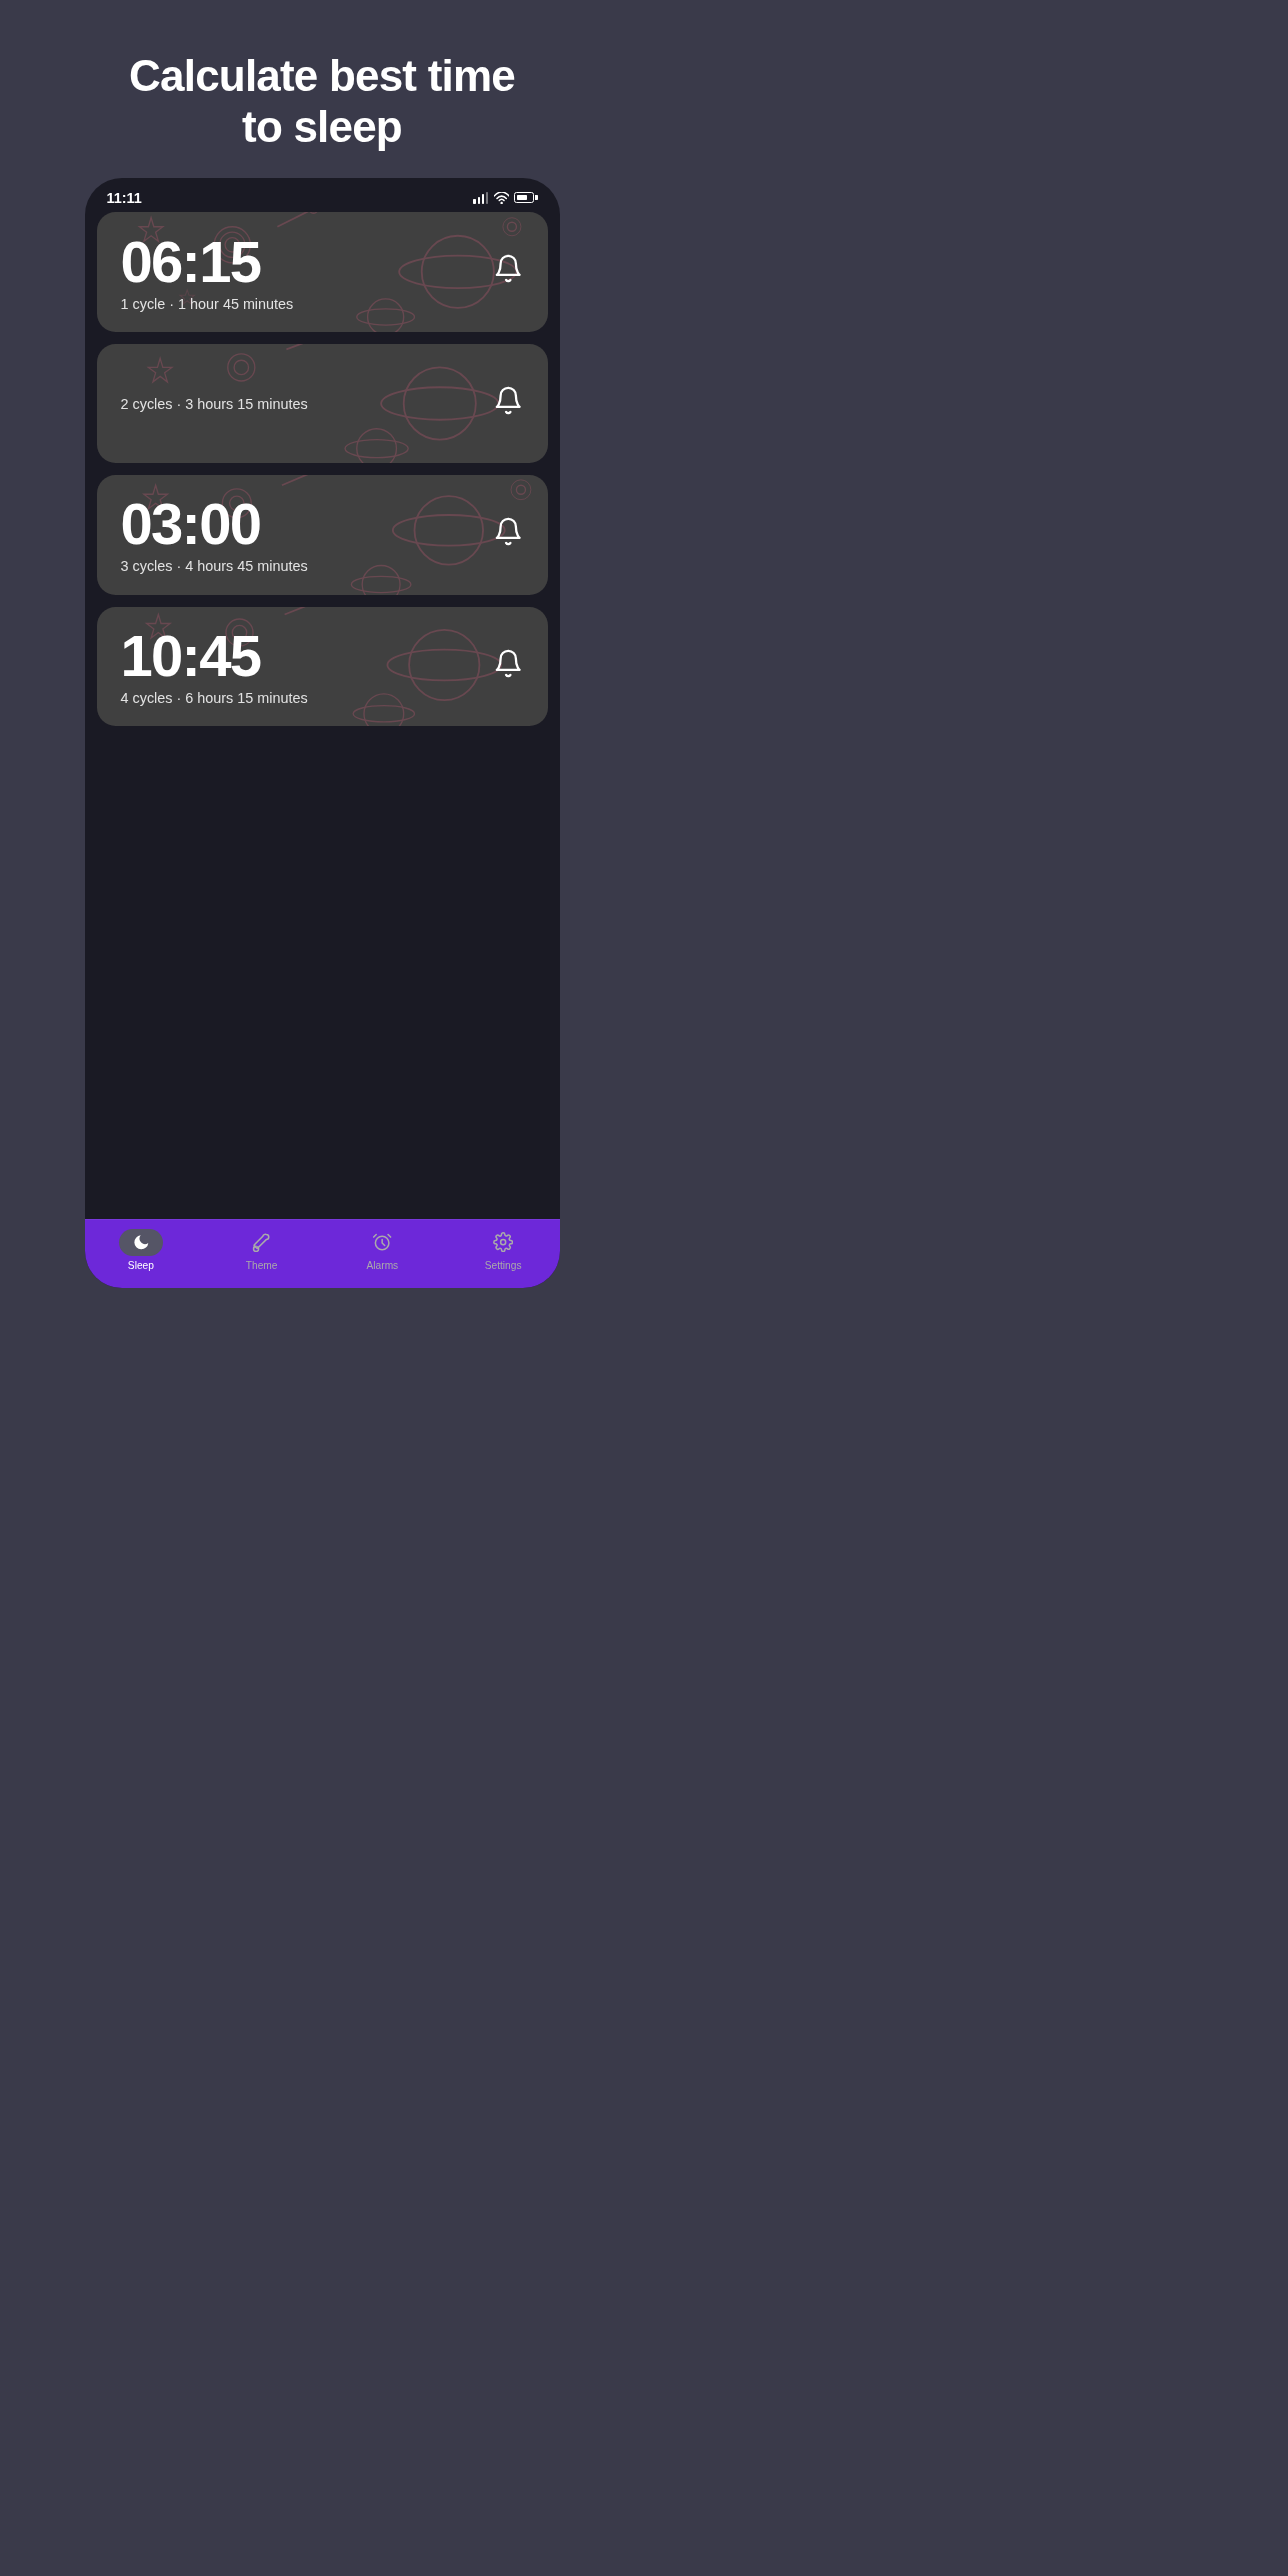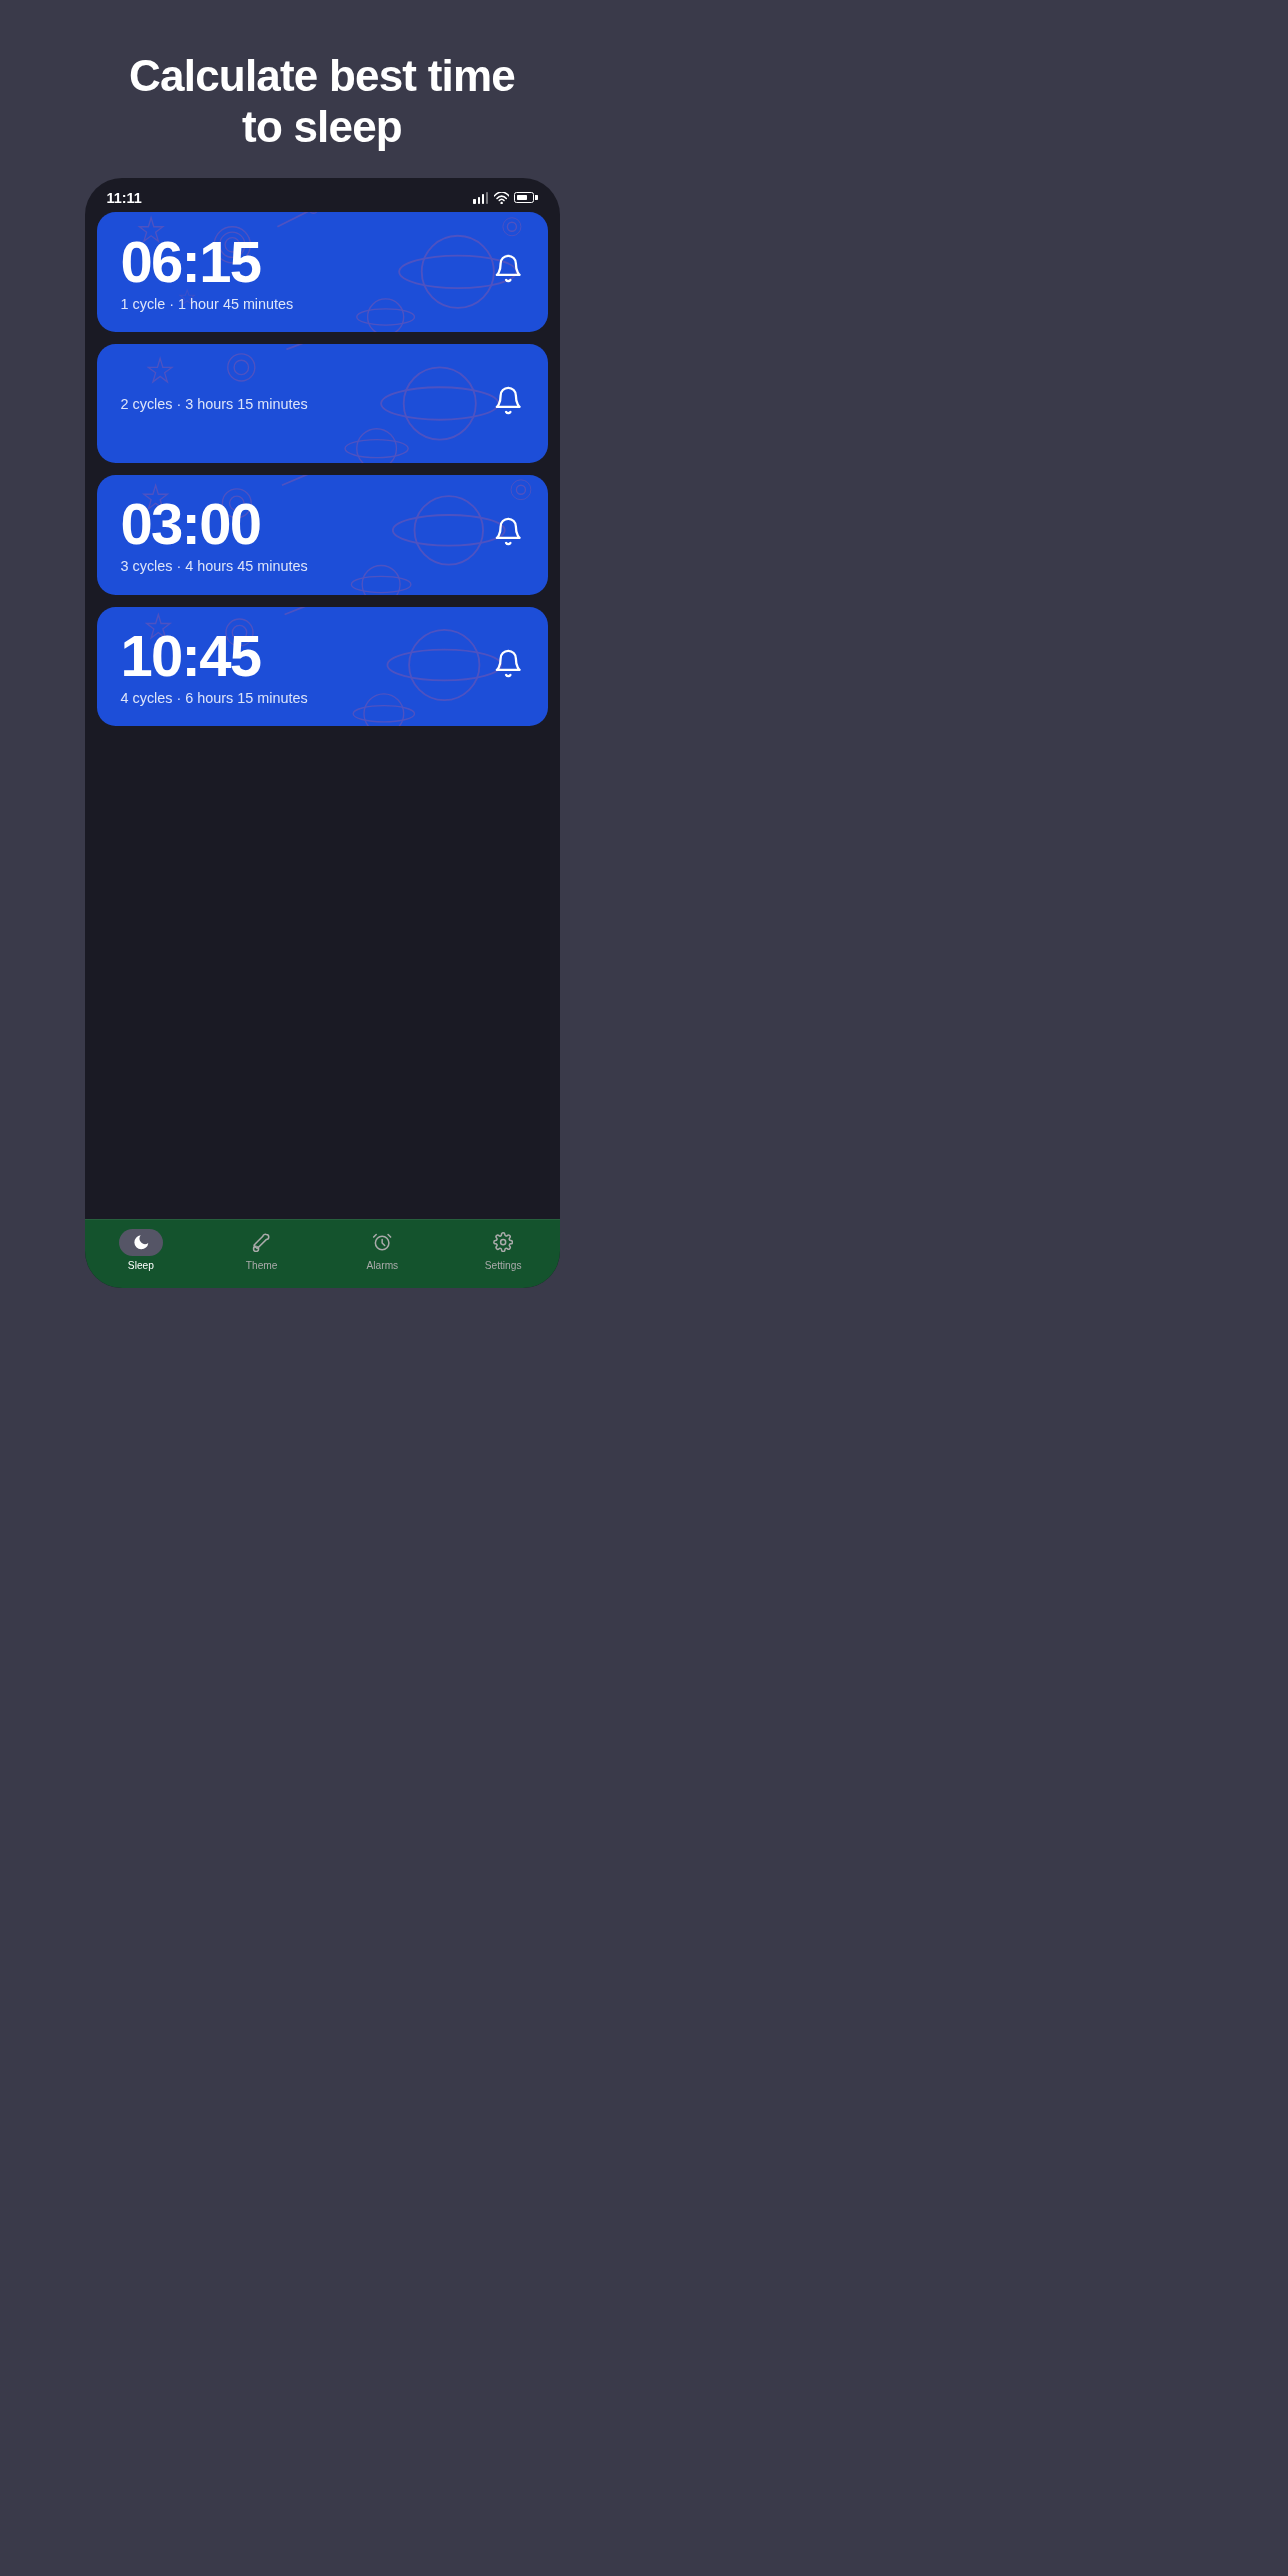--- a/index.html
+++ b/index.html
@@ -120,21 +120,21 @@
       flex: 1;
       overflow-y: auto;
       padding: 0 12px 12px 12px;
       display: flex;
       flex-direction: column;
       gap: 12px;
     }
     .cards-area::-webkit-scrollbar { display: none; }
 
     .time-card {
-      background-color: #1d4ed8;
+      background-color: #404040;
       border-radius: 18.6px;
       padding: 20.3px 24px;
       position: relative;
       overflow: hidden;
       min-height: 119px;
       display: flex;
       flex-direction: column;
       justify-content: center;
     }
 
@@ -171,21 +171,21 @@
       position: absolute;
       right: 24px;
       top: 50%;
       transform: translateY(-50%);
       z-index: 1;
       color: rgba(255,255,255,0.9);
       font-size: 29px;
     }
 
     .bottom-nav {
-      background-color: #14532d;
+      background-color: #6d28d9;
       display: flex;
       justify-content: space-around;
       align-items: flex-end;
       padding: 8.5px 0 17px 0;
       border-top: 0.8px solid rgba(255,255,255,0.08);
       gap: 8px;
     }
 
     .nav-item {
       display: flex;

